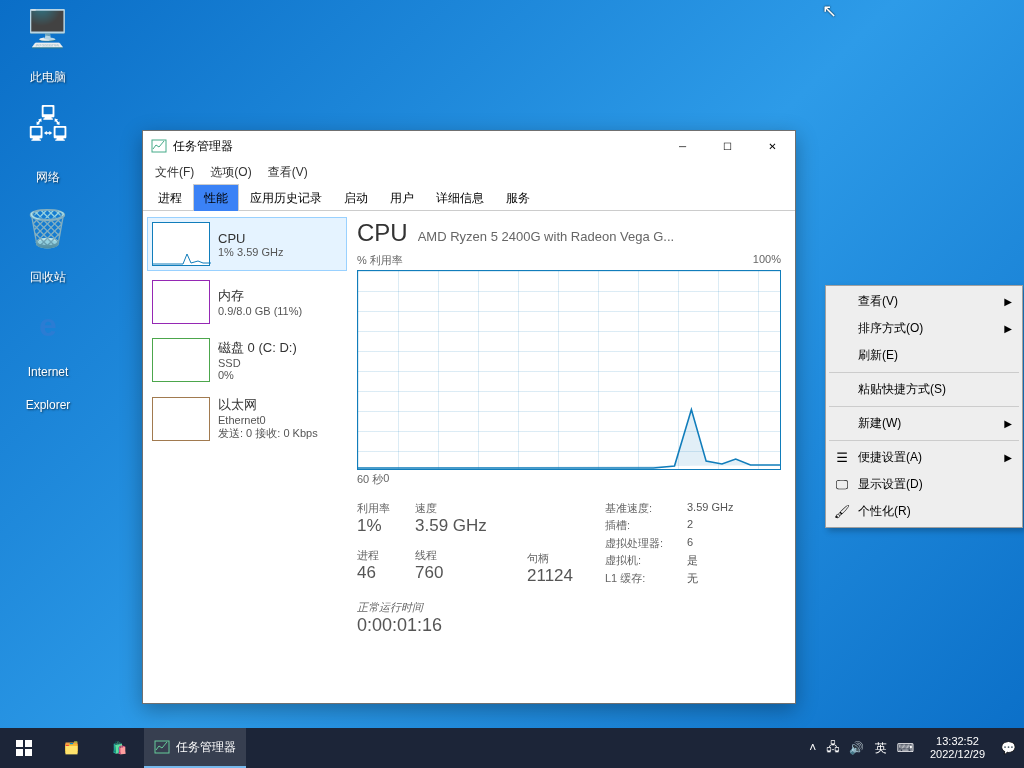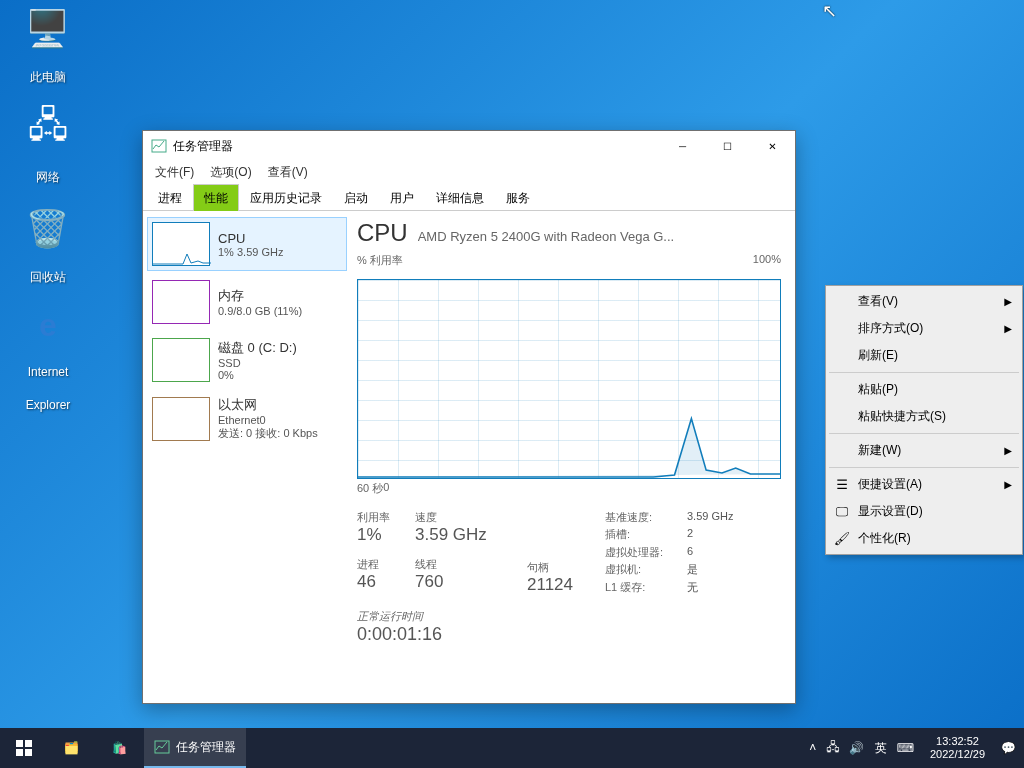--- a/index.html
+++ b/index.html
@@ -16,41 +16,41 @@
 .titlebar { height: 30px; display: flex; align-items: center; padding: 0 0 0 8px; background: #fff; }
 .titlebar .tico { width: 16px; height: 16px; margin-right: 6px; display: flex; align-items: center; justify-content: center; }
 .titlebar .ttl { font-size: 12px; color: #000; flex: 1; }
 .winbtn { width: 45px; height: 30px; display: flex; align-items: center; justify-content: center; font-size: 10px; color: #000; }
 
 .menubar { height: 22px; display: flex; align-items: center; padding: 0 4px; font-size: 12px; color: #333; }
 .menubar .mi { padding: 2px 8px; }
 
 .tabrow { height: 28px; display: flex; align-items: flex-end; padding: 0 4px; border-bottom: 1px solid #ccc; background: #fff; font-size: 12px; }
 .tabrow .tab { padding: 5px 10px 4px; border: 1px solid transparent; border-bottom: none; position: relative; top: 1px; }
-.tabrow .tab.active { border-color: #ccc; background: #84cc16; }
+.tabrow .tab.active { border-color: #ccc; background: #3b82f6; }
 
 .content { flex: 1; display: flex; background: #fff; }
 .sidepanel { width: 208px; padding: 6px 4px; display: flex; flex-direction: column; gap: 4px; }
 .sideitem { display: flex; align-items: center; padding: 4px; border: 1px solid transparent; }
 .sideitem.sel { background: #e5f3ff; border-color: #99d1ff; }
 .thumb { width: 58px; height: 44px; border: 1px solid; margin-right: 8px; position: relative; background: #fff; }
 .thumb.cpu { border-color: #117dbb; }
 .thumb.mem { border-color: #9528b4; }
 .thumb.disk { border-color: #4ca64c; }
 .thumb.eth { border-color: #a17a4f; }
 .thumb .spark { position: absolute; bottom: 0; left: 0; right: 0; height: 15px; }
 .sideinfo { font-size: 12px; }
 .sideinfo .nm { font-size: 13px; color: #333; }
 .sideinfo .sub { color: #555; font-size: 11px; }
 
 .main { flex: 1; padding: 8px 14px 8px 6px; display: flex; flex-direction: column; }
 .mhdr { display: flex; align-items: baseline; gap: 10px; margin-bottom: 6px; }
 .mhdr .big { font-size: 24px; font-weight: 400; color: #333; }
 .mhdr .sub { font-size: 13px; color: #666; white-space: nowrap; overflow: hidden; text-overflow: ellipsis; flex: 1; }
-.chartlabels { display: flex; justify-content: space-between; font-size: 11px; color: #666; margin-bottom: 11px; }
+.chartlabels { display: flex; justify-content: space-between; font-size: 11px; color: #666; margin-bottom: 2px; }
 .chart { height: 200px; border: 1px solid #117dbb; position: relative; background: #fff; }
 .chart-grid { position: absolute; inset: 0; background-image: linear-gradient(to right, rgba(17,125,187,.15) 1px, transparent 1px), linear-gradient(to bottom, rgba(17,125,187,.15) 1px, transparent 1px); background-size: 40px 20px; }
 .chart svg { position: absolute; inset: 0; width: 100%; height: 100%; }
 .chartbottom { display: flex; font-size: 11px; color: #666; margin: 2px 0 14px; }
 
 .stats { display: flex; gap: 0; }
 .statcol { display: flex; flex-direction: column; gap: 12px; }
 .statblk .sl { font-size: 11px; color: #666; }
 .statblk .sv { font-size: 17px; color: #555; }
 .statcol.left { width: 58px; }
@@ -247,23 +247,20 @@
     </div>
   <div class="ci">
       <span>排序方式(O)</span>
       <span class="arr">▶</span>
     </div>
   <div class="ci">
       <span>刷新(E)</span>
     </div>
   <div class="sep"></div>
   <div class="ci">
-      <span>粘贴(P)</span>
-    </div>
-  <div class="ci">
       <span>粘贴快捷方式(S)</span>
     </div>
   <div class="sep"></div>
   <div class="ci">
       <span>新建(W)</span>
       <span class="arr">▶</span>
     </div>
   <div class="sep"></div>
   <div class="ci">
       <span class="ico">☰</span>

